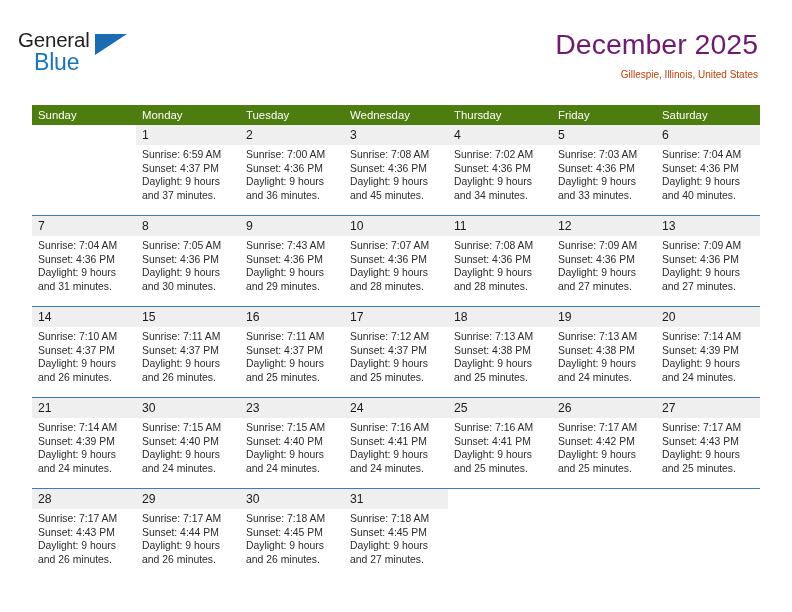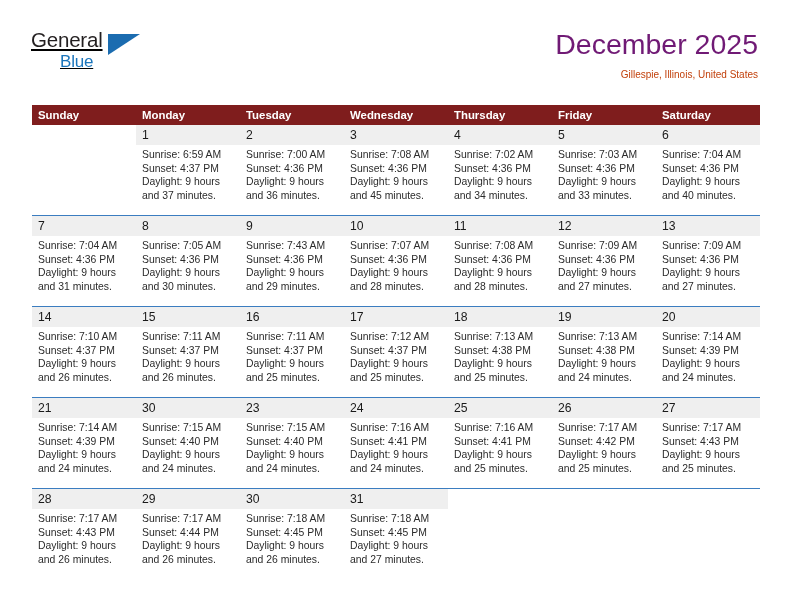--- a/index.html
+++ b/index.html
@@ -24,40 +24,39 @@
 
   
   .header {
     position: relative;
     height: 72px;
     padding: 24px 34px 0 32px;
     box-sizing: border-box;
   }
   .logo {
     position: absolute;
-    left: 31px;
+    left: 18px;
     top: 30px;
     width: 140px;
     height: 54px;
-    text-decoration: underline;
   }
   .logo-general {
     font-size: 20.5px;
     color: #231f20;
     letter-spacing: -0.2px;
     line-height: 20px;
     display: block;
   }
   .logo-blue {
-    font-size: 17px;
+    font-size: 23px;
     color: #1b75bb;
     letter-spacing: -0.2px;
     line-height: 20px;
     display: block;
-    margin-left: 29px;
+    margin-left: 16px;
     margin-top: 2px;
   }
   .logo-tri {
     position: absolute;
     left: 77px;
     top: 4px;
     width: 0;
     height: 0;
     border-left: 32px solid #1b6cb0;
     border-bottom: 21px solid transparent;
@@ -93,23 +92,23 @@
     width: 728px;
   }
   table.cal {
     border-collapse: collapse;
     table-layout: fixed;
     width: 728px;
   }
   table.cal col { width: 104px; }
 
   thead th {
-    background: #7f1d1d;
+    background: #4d7c0f;
     color: #ffffff;
-    font-weight: bold;
+    font-weight: normal;
     font-size: 11.4px;
     text-align: left;
     padding: 4px 0 4px 6px;
     height: 19px;
     box-sizing: border-box;
     vertical-align: middle;
     border: none;
   }
 
   tbody td {

